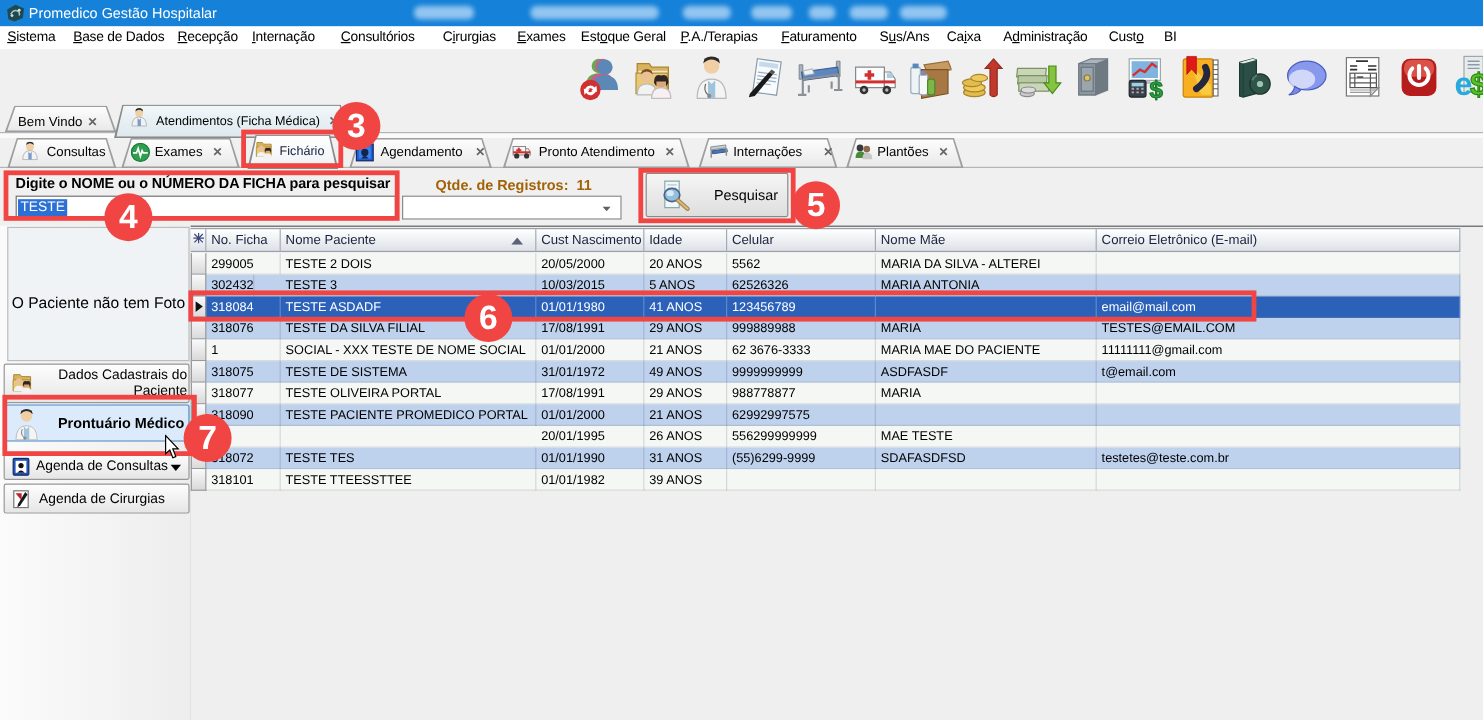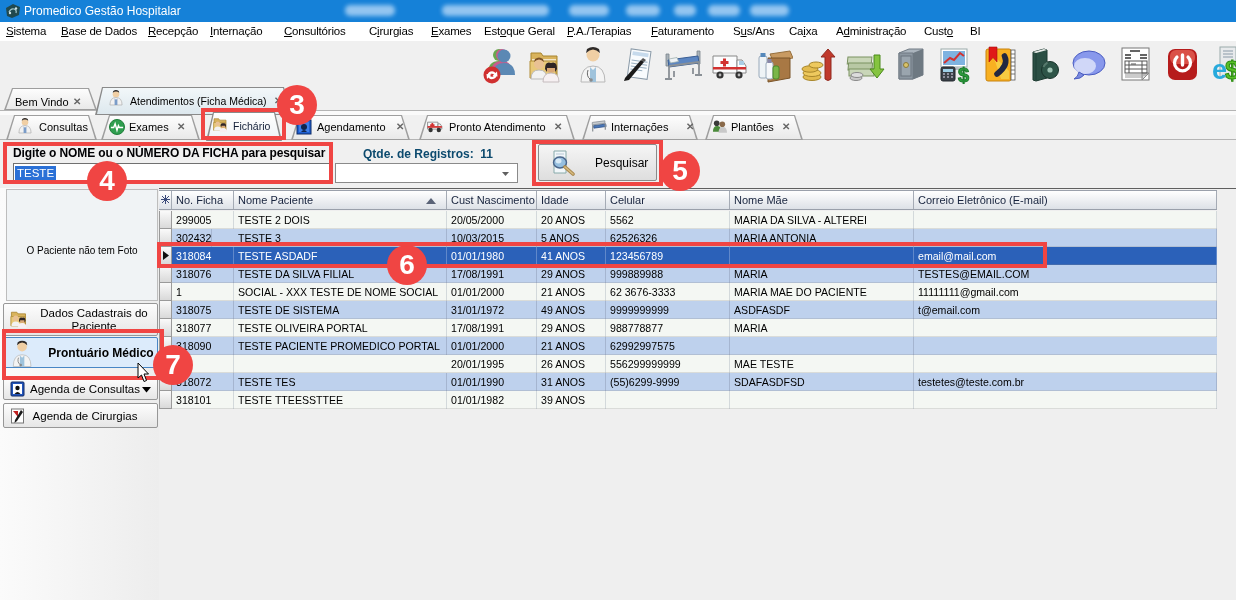--- a/index.html
+++ b/index.html
@@ -14,28 +14,28 @@
 #menubar span{position:absolute;top:3px;font-size:11.5px;letter-spacing:-0.2px}
 
 #toolbar{position:absolute;left:0;top:41px;width:1236px;height:47px;background:#f0f0f0}
 .ticon{position:absolute;top:49px}
 
 .tabO{position:absolute;}
 .tabI{position:absolute;inset:1px;}
 .x{color:#666;font-weight:bold;font-size:10px}
 
 #searchlabel{position:absolute;left:13px;top:146px;font-weight:bold;font-size:12px;color:#000003;letter-spacing:-0.1px}
-#qtde{position:absolute;left:363px;top:147px;font-weight:bold;font-size:12px;color:#0c4a6e}
+#qtde{position:absolute;left:363px;top:147px;font-weight:bold;font-size:12px;color:#a16207}
 #searchinput{position:absolute;left:13px;top:163px;width:317px;height:20px;background:#fff;border:1px solid #707070}
 #combo{position:absolute;left:335px;top:163px;width:183px;height:20px;background:#fff;border:1px solid #8a8a8a}
 #btn-pesq{position:absolute;left:538px;top:144px;width:119px;height:37px;background:linear-gradient(#f5f5f5,#dedede);border:1px solid #8a8a8a;border-radius:2px}
 
 #sidebar{position:absolute;left:0;top:188px;width:160px;height:412px;background:linear-gradient(to right,#fbfbfb,#ededed);border-right:1px solid #a9a9a9}
 #photobox{position:absolute;left:6px;top:1px;width:152px;height:112px;background:#f0f3f5;border:1px solid #bdbdbd}
-#photobox div{position:absolute;width:100%;top:55px;text-align:center;font-size:10px;color:#000}
+#photobox div{position:absolute;width:100%;top:55px;text-align:center;font-size:13px;color:#000}
 .sbtn{position:absolute;left:3px;width:155px;background:linear-gradient(#fdfdfd,#e6e6e6);border:1px solid #979797;border-radius:2px;font-size:11.5px;color:#000}
 
 #grid{position:absolute;left:159px;top:188px;width:1077px;height:412px;background:#efefef;border-top:1px solid #5f5f5f}
 .hrow{position:absolute;left:0;top:1px;height:20px;width:1058px;background:linear-gradient(#ffffff,#dde1e7);border-top:1px solid #9aa0ab;border-bottom:1px solid #9aa0ab}
 .hcell{position:absolute;top:0;height:18px;padding:3px 0 0 4px;font-size:11px;color:#17233d;border-right:1px solid #a5abb5;white-space:nowrap;overflow:hidden}
 .row{position:absolute;left:0;height:18px;width:1058px;white-space:nowrap}
 .cell{position:absolute;top:0;height:18px;padding:3px 0 0 4px;font-size:10.6px;color:#000;border-right:1px solid rgba(130,140,160,.35);white-space:nowrap;overflow:hidden}
 .ind{position:absolute;left:0;top:0;width:13px;height:18px;background:linear-gradient(#fafafa,#d9d9d9);border:1px solid #9a9a9a;border-top:none}
 
 .arect{position:absolute;border:4px solid #f04543;z-index:50}
@@ -341,21 +341,21 @@
  <div class="sbtn" style="top:115px;height:33px">
       <svg class="abs" style="left:5px;top:5px" width="20" height="20" viewBox="0 0 36 37">
         <path d="M4 6 h10 l2 3 h14 v22 h-26 z" fill="#d9b35c" stroke="#a8852e" stroke-width="1.5"></path>
         <path d="M3 14 h26 v17 h-26 z" fill="#e8c979" stroke="#b28f3a" stroke-width="1.5"></path>
         <circle cx="12" cy="17" r="5" fill="#e9c193"></circle>
         <path d="M4 32 q0 -9 8 -9 q8 0 8 9 z" fill="#f2f2f2"></path>
         <circle cx="24" cy="21" r="5" fill="#d9a876"></circle>
         <path d="M18 22 q0 -8 6 -6 q6 -2 6 6 l-2 3 v-4 h-8 v4 z" fill="#2e2526"></path>
         <path d="M16 35 q0 -9 8 -9 q8 0 8 9 z" fill="#f6f0f2"></path>
       </svg>
-      <div style="position:absolute;left:28px;top:3px;width:124px;text-align:center;line-height:13px">Dados Cadastrais do Paciente</div>
+      <div style="position:absolute;left:28px;top:3px;width:124px;text-align:right;line-height:13px">Dados Cadastrais do Paciente</div>
     </div>
  <div class="sbtn" style="top:149px;height:31px;background:#dcebfb;border:1px solid #4886c5">
       <svg class="abs" style="left:7px;top:2px" width="23" height="28" viewBox="0 0 31 38">
         <circle cx="15" cy="9" r="6.5" fill="#f0cfa4"></circle>
         <path d="M8 7 q7 -7 14 0 l-1 -4 q-6 -4 -12 0 z" fill="#2e2a28"></path>
         <path d="M3 36 q0 -16 12 -16 q12 0 12 16 z" fill="#f4f4f4" stroke="#b8b8b8"></path>
         <path d="M12 21 l3 3 3 -3 v15 h-6 z" fill="#9fc3dc"></path>
         <path d="M10 24 q-2 6 2 9" stroke="#6a6a6a" fill="none"></path>
         <circle cx="13" cy="34" r="1.8" fill="#8a8a8a"></circle>
       </svg>

